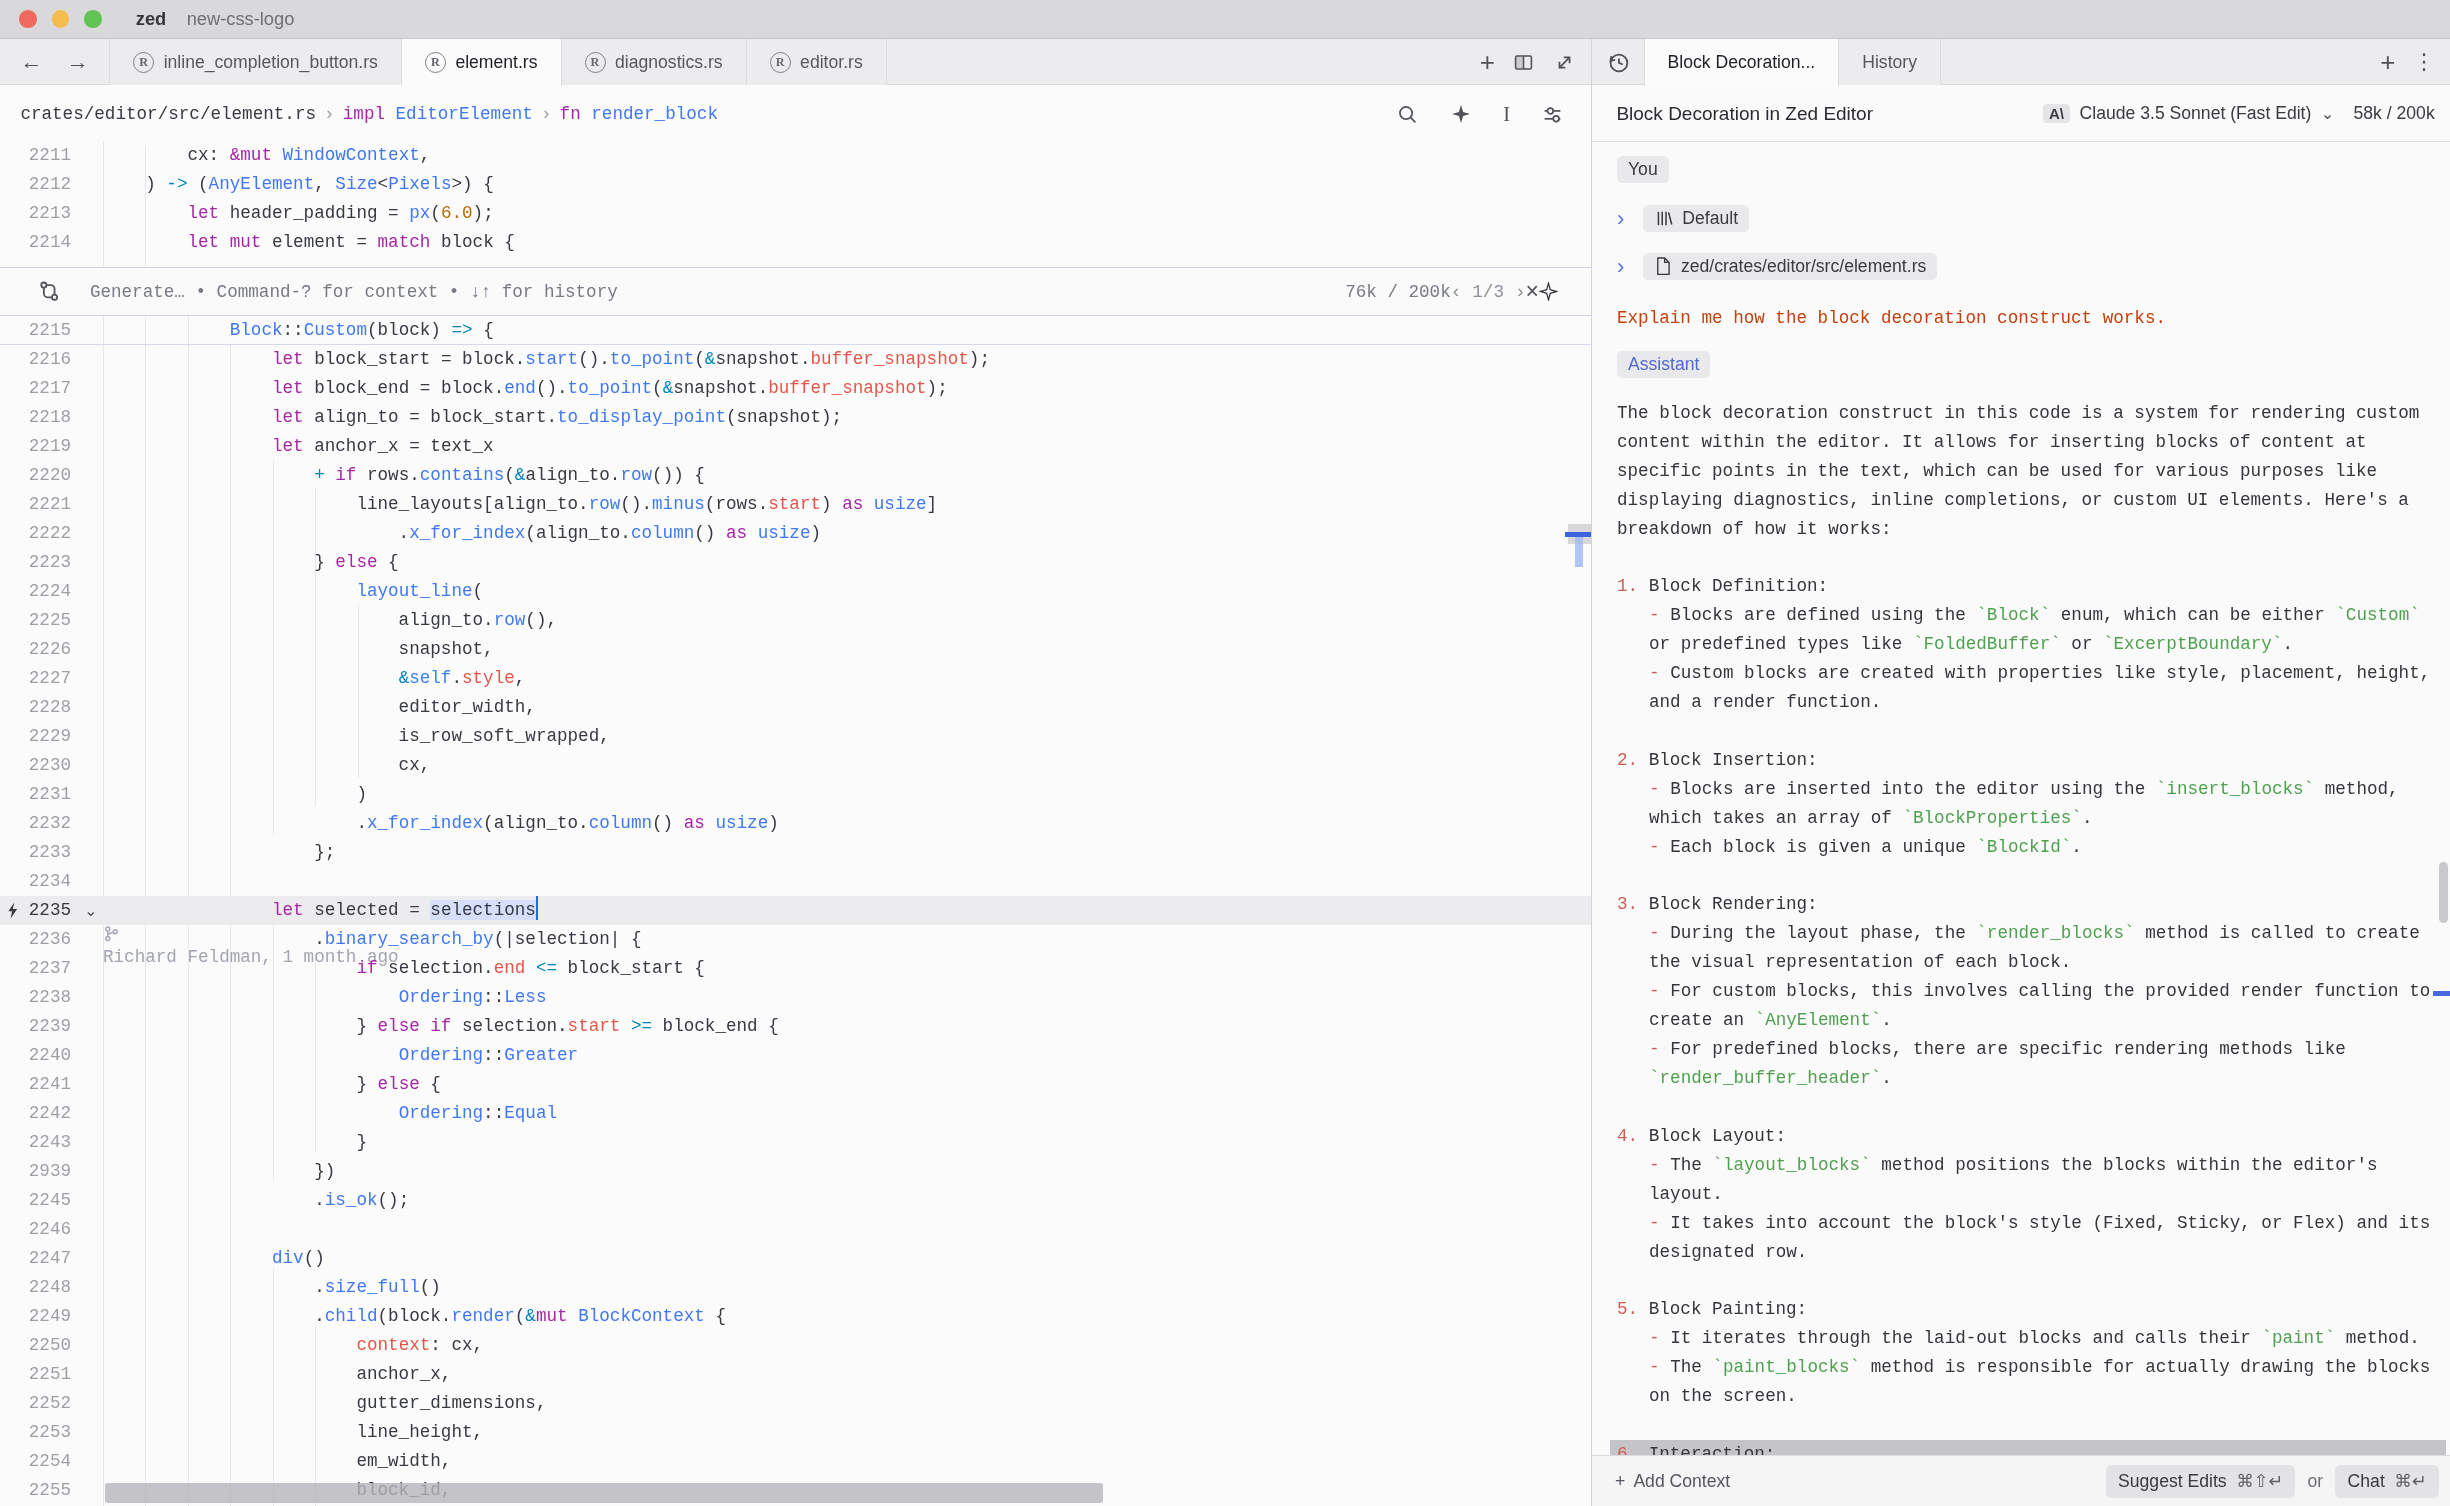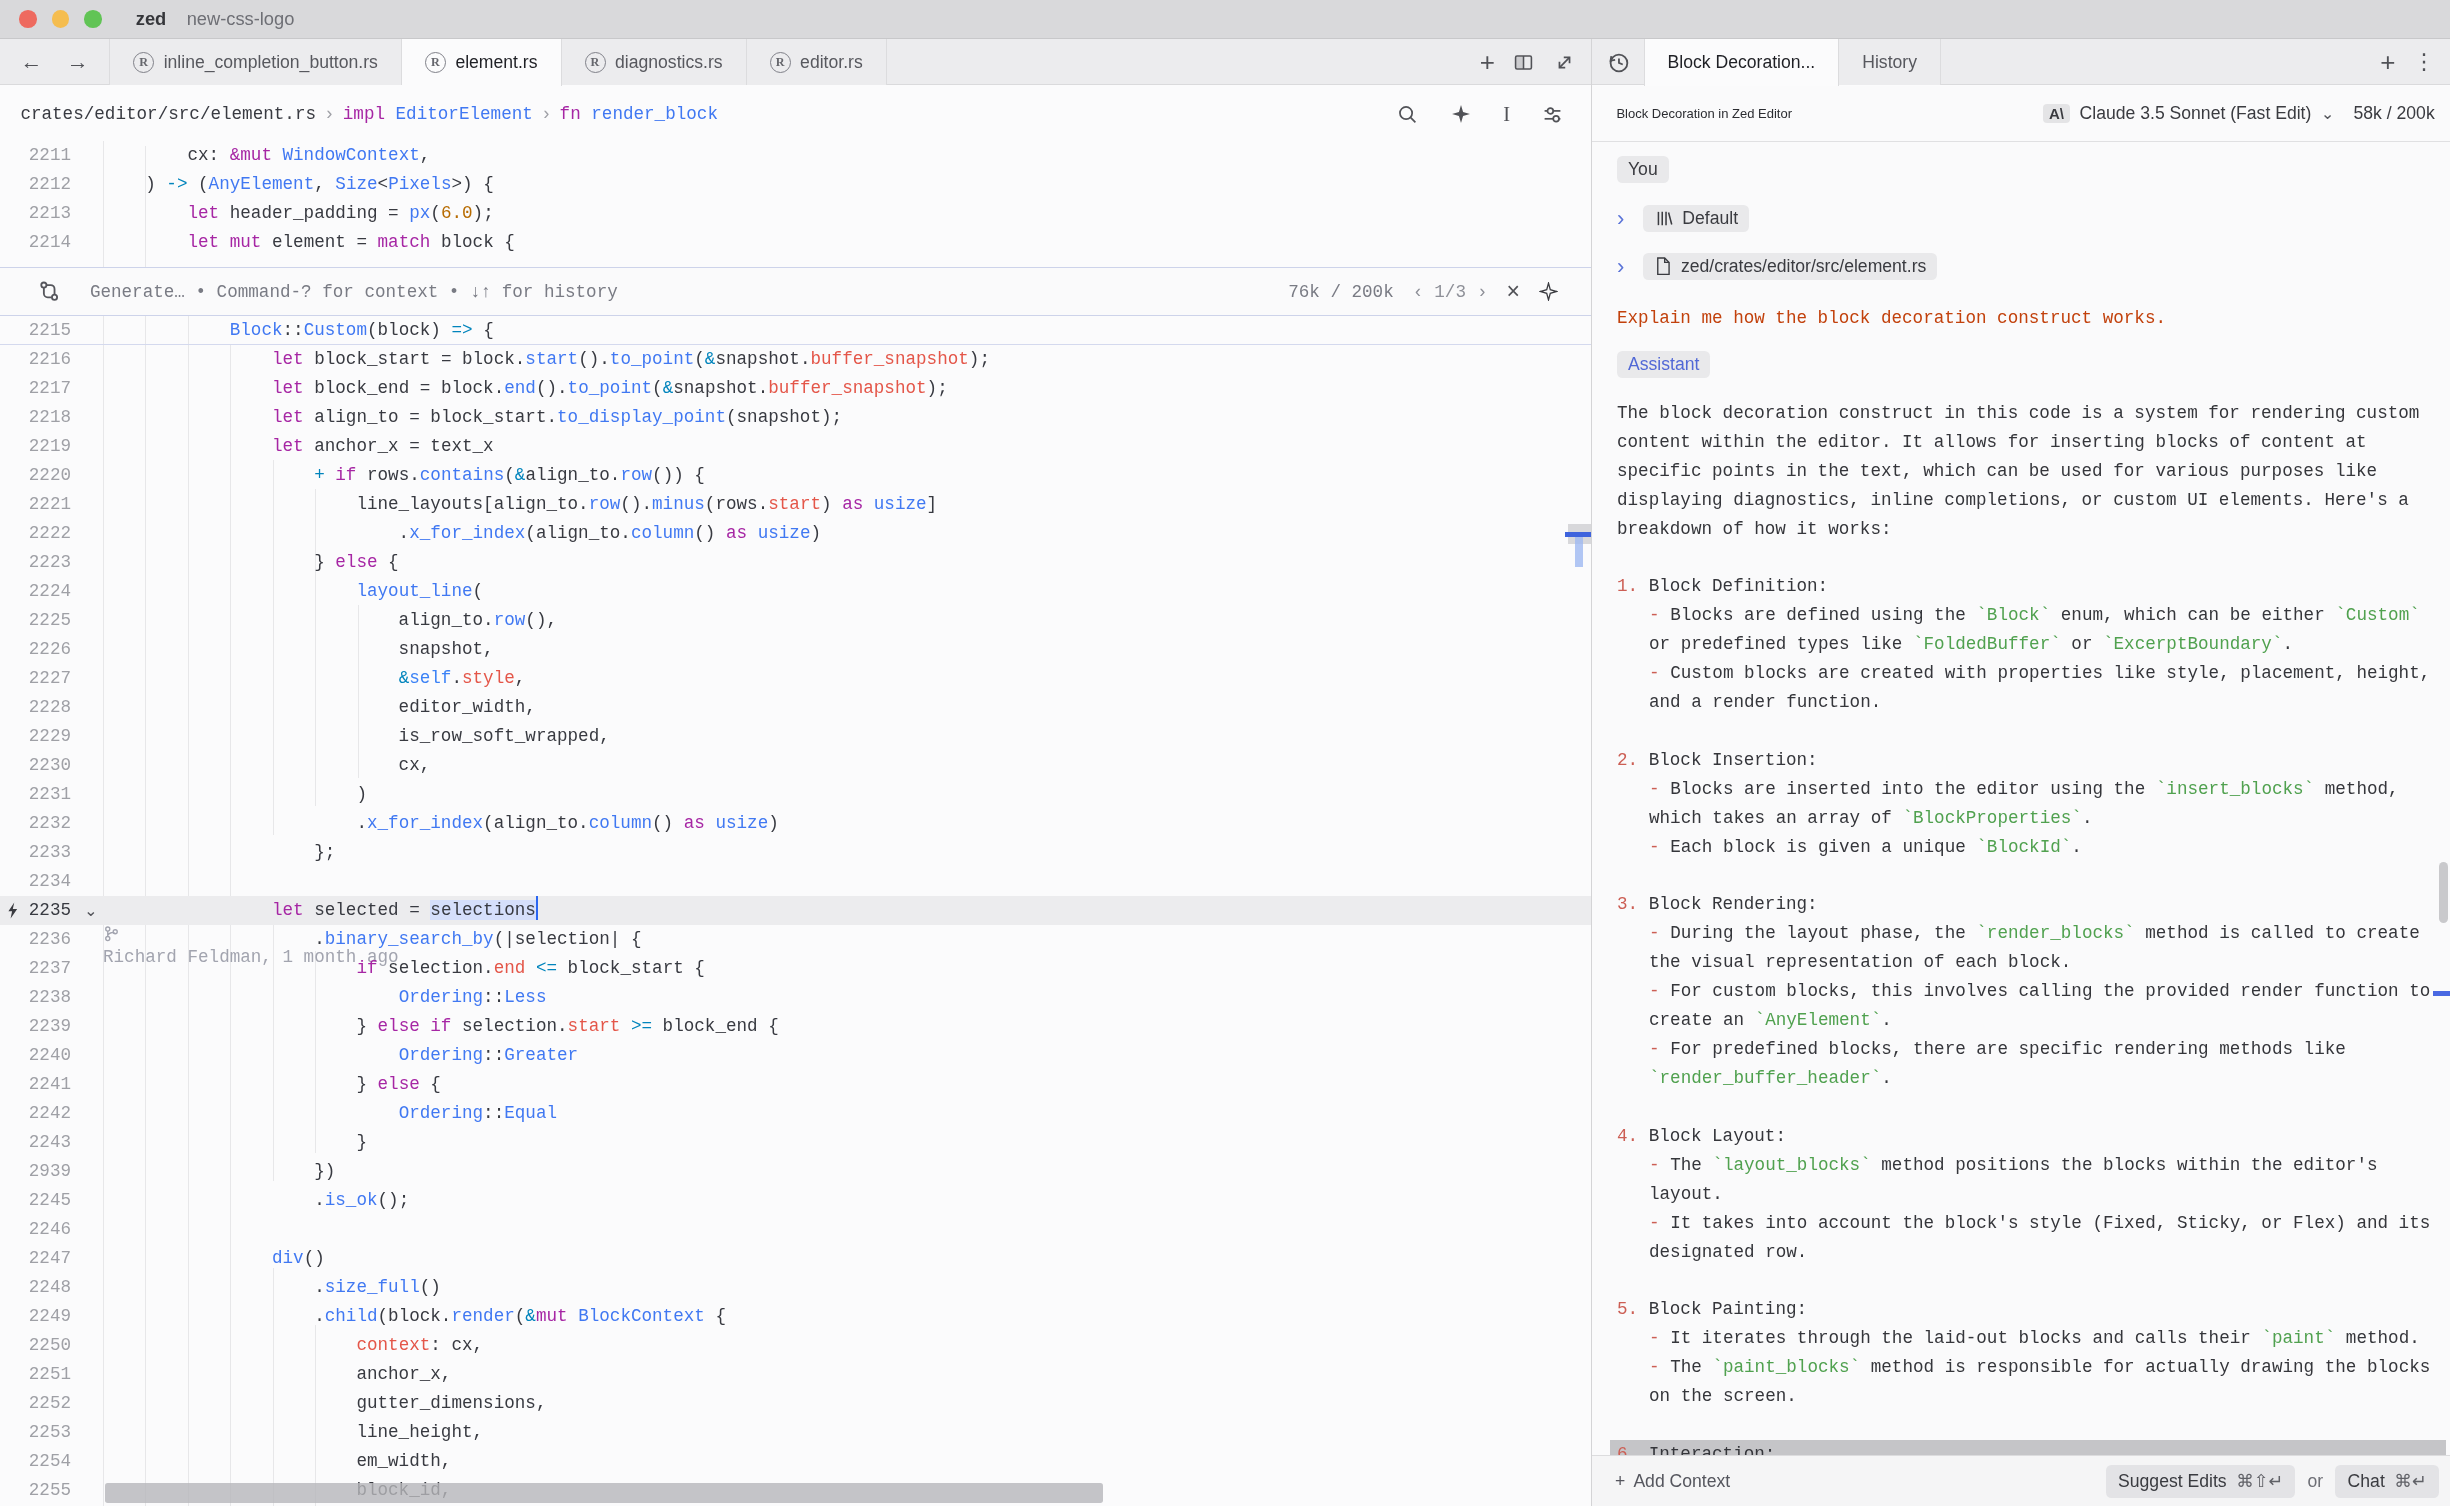--- a/index.html
+++ b/index.html
@@ -57,39 +57,39 @@
   .tk-sel{background:#D5DFFB;}
   .cursor{display:inline-block;width:0;border-left:2px solid #2A66F2;height:24.4px;vertical-align:-5.4px;}
   .blame{color:#A2A4AF;margin-left:51px;}
   .blame svg{vertical-align:-3.4px;margin-right:6.8px;}
 
   
   .inline-bar{position:absolute;top:126px;left:0;width:1591px;height:49px;background:#FAFAFB;z-index:3;
     border-top:0.7px solid #CDD3EA;border-bottom:0.7px solid #CDD3EA;display:flex;align-items:center;
     box-sizing:border-box;padding:0 33px 0 37px;gap:28.5px;}
   .bar-prompt{color:#797B84;font-family:"Liberation Mono",monospace;font-size:17.6px;}
-  .bar-right{margin-left:auto;display:flex;align-items:center;gap:19px;color:#797B84;
+  .bar-right{margin-left:auto;display:flex;align-items:center;color:#797B84;
     font-family:"Liberation Mono",monospace;font-size:17.6px;}
   .pager{display:flex;align-items:center;gap:11px;color:#8E9098;}
   .bar-close{font-size:23px;color:#515257;font-family:"Liberation Sans",sans-serif;}
 
   
   .hscroll{position:absolute;left:105px;top:1342px;width:998px;height:20.4px;background:#B6B6BA;opacity:.8;
     border-radius:2.7px;z-index:6;}
   .vthumb{position:absolute;left:1568px;top:383px;width:23px;height:20.4px;background:#D8D8DB;z-index:6;}
   .vmark-line{position:absolute;left:1565px;top:391px;width:26px;height:5.4px;background:#3E63DD;z-index:7;}
   .vmark-stub{position:absolute;left:1575px;top:396px;width:8.1px;height:30px;background:#9FB9F1;opacity:.8;z-index:6;}
 
   .divider{position:absolute;left:1591px;top:39px;width:0.7px;height:1467px;background:#D4D4D6;z-index:5;}
 
   
   .panel{position:absolute;left:1592px;top:86px;width:859px;height:1421px;background:#FAFAFB;}
   .panel-header{height:56px;border-bottom:0.7px solid #E0E0E2;display:flex;align-items:center;
     padding:0 16.3px 0 24.4px;box-sizing:border-box;}
-  .panel-title{font-size:13px;color:#2B2C31;}
+  .panel-title{font-size:19px;color:#2B2C31;}
   .model{margin-left:auto;display:flex;align-items:center;gap:9.5px;}
   .provider-badge{background:#E4E4E6;border-radius:4.1px;padding:1.4px 6.1px;font-weight:bold;font-size:15px;color:#3A3B40;}
   .model-name{font-size:17.6px;color:#3A3B40;}
   .model-chev{color:#55565C;font-size:16.3px;}
   .panel-tokens{font-size:17.6px;color:#3A3B40;margin-left:19px;}
   .panel-body{position:absolute;top:56px;left:0;right:0;bottom:52px;overflow:hidden;
     padding:13.6px 19px 0 25px;box-sizing:border-box;font-family:"Liberation Mono",monospace;
     font-size:17.6px;line-height:29px;color:#35363B;}
   .badge{display:inline-flex;align-items:center;gap:9.5px;background:#E9E9EB;border-radius:5.4px;
     padding:3.4px 11px;font-family:"Liberation Sans",sans-serif;font-size:17.6px;color:#3A3B40;line-height:1.2;}

